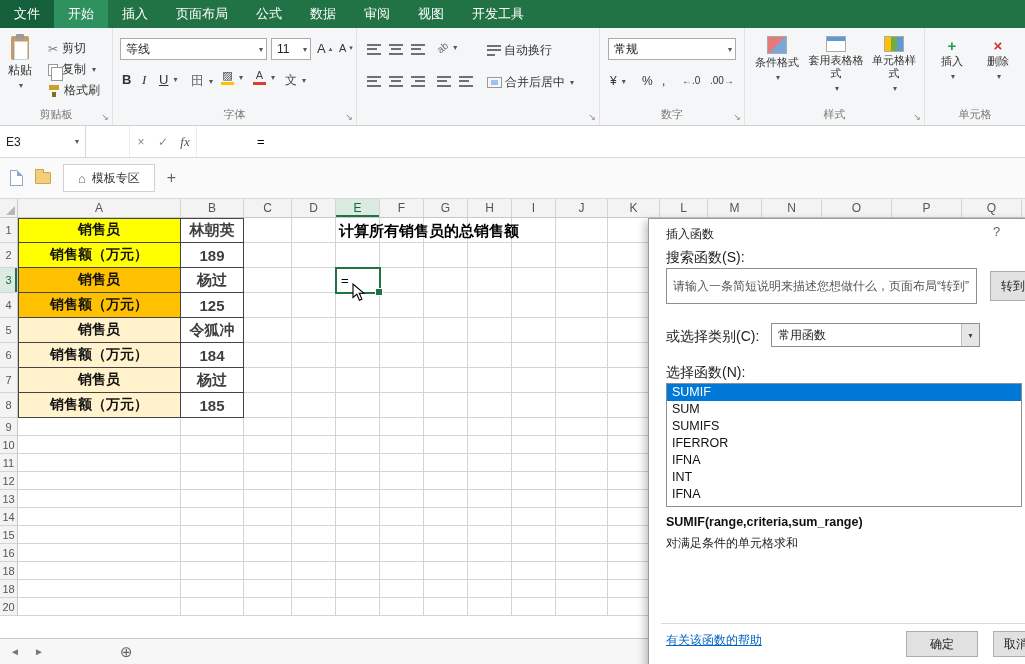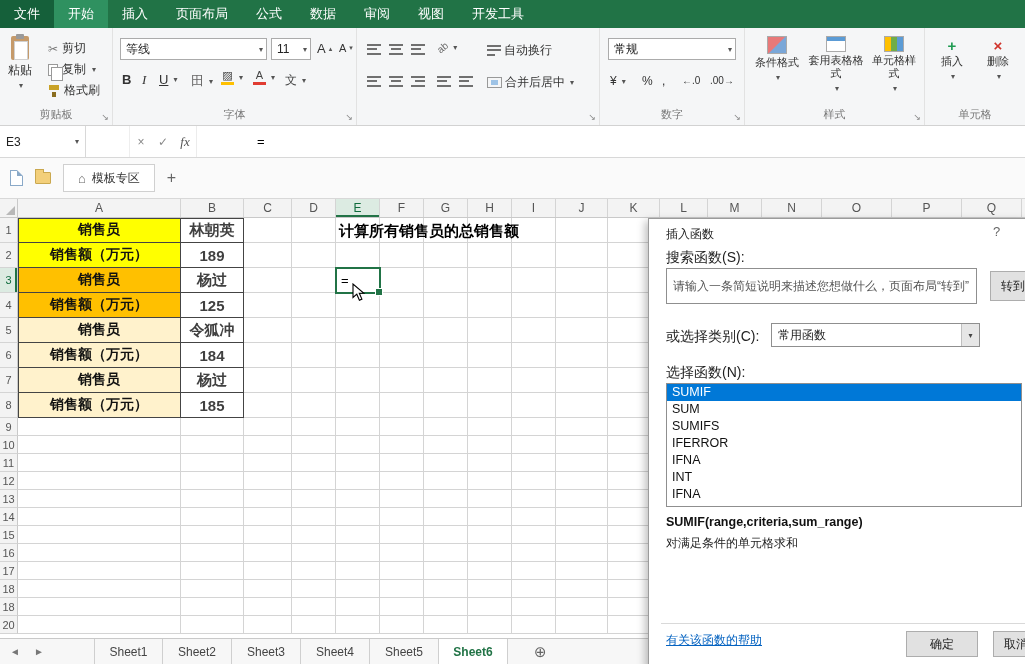--- a/index.html
+++ b/index.html
@@ -707,40 +707,20 @@
           <div class="cell" style="width: 52px;"></div>
           <div class="cell" style="width: 52px;"></div>
           <div class="cell" style="width: 48px;"></div>
           <div class="cell" style="width: 54px;"></div>
           <div class="cell" style="width: 60px;"></div>
           <div class="cell" style="width: 70px;"></div>
           <div class="cell" style="width: 70px;"></div>
           <div class="cell" style="width: 60px;"></div>
         </div>
         <div class="grow" style="height: 18px;">
-          <div class="rowh">17</div>
-          <div class="cell" style="width: 163px;"></div>
-          <div class="cell" style="width: 63px;"></div>
-          <div class="cell" style="width: 48px;"></div>
-          <div class="cell" style="width: 44px;"></div>
-          <div class="cell" style="width: 44px;"></div>
-          <div class="cell" style="width: 44px;"></div>
-          <div class="cell" style="width: 44px;"></div>
-          <div class="cell" style="width: 44px;"></div>
-          <div class="cell" style="width: 44px;"></div>
-          <div class="cell" style="width: 52px;"></div>
-          <div class="cell" style="width: 52px;"></div>
-          <div class="cell" style="width: 48px;"></div>
-          <div class="cell" style="width: 54px;"></div>
-          <div class="cell" style="width: 60px;"></div>
-          <div class="cell" style="width: 70px;"></div>
-          <div class="cell" style="width: 70px;"></div>
-          <div class="cell" style="width: 60px;"></div>
-        </div>
-        <div class="grow" style="height: 18px;">
           <div class="rowh">18</div>
           <div class="cell" style="width: 163px;"></div>
           <div class="cell" style="width: 63px;"></div>
           <div class="cell" style="width: 48px;"></div>
           <div class="cell" style="width: 44px;"></div>
           <div class="cell" style="width: 44px;"></div>
           <div class="cell" style="width: 44px;"></div>
           <div class="cell" style="width: 44px;"></div>
           <div class="cell" style="width: 44px;"></div>
           <div class="cell" style="width: 44px;"></div>
@@ -797,28 +777,20 @@
     <div id="tableframe"></div>
     <div id="sheettitle">计算所有销售员的总销售额</div>
     <div id="activecell">=</div>
   </div>
 
   <div id="tabbar">
     <div class="tabnav">
       <span>◄</span>
       <span>►</span>
     </div>
-    <div id="sheet-tab-list">
-        <div class="stab">Sheet1</div>
-        <div class="stab">Sheet2</div>
-        <div class="stab">Sheet3</div>
-        <div class="stab">Sheet4</div>
-        <div class="stab">Sheet5</div>
-        <div class="stab active">Sheet6</div>
-      </div>
     <div class="addsheet">
         <span>⊕</span>
       </div>
   </div>
 
   <div id="dialog">
     <div class="dlg-title">插入函数</div>
     <div class="dlg-help">?</div>
     <div class="dlg-label" style="left:17px;top:30px">搜索函数(S):</div>
     <div class="dlg-input">请输入一条简短说明来描述您想做什么，页面布局“转到”</div>

